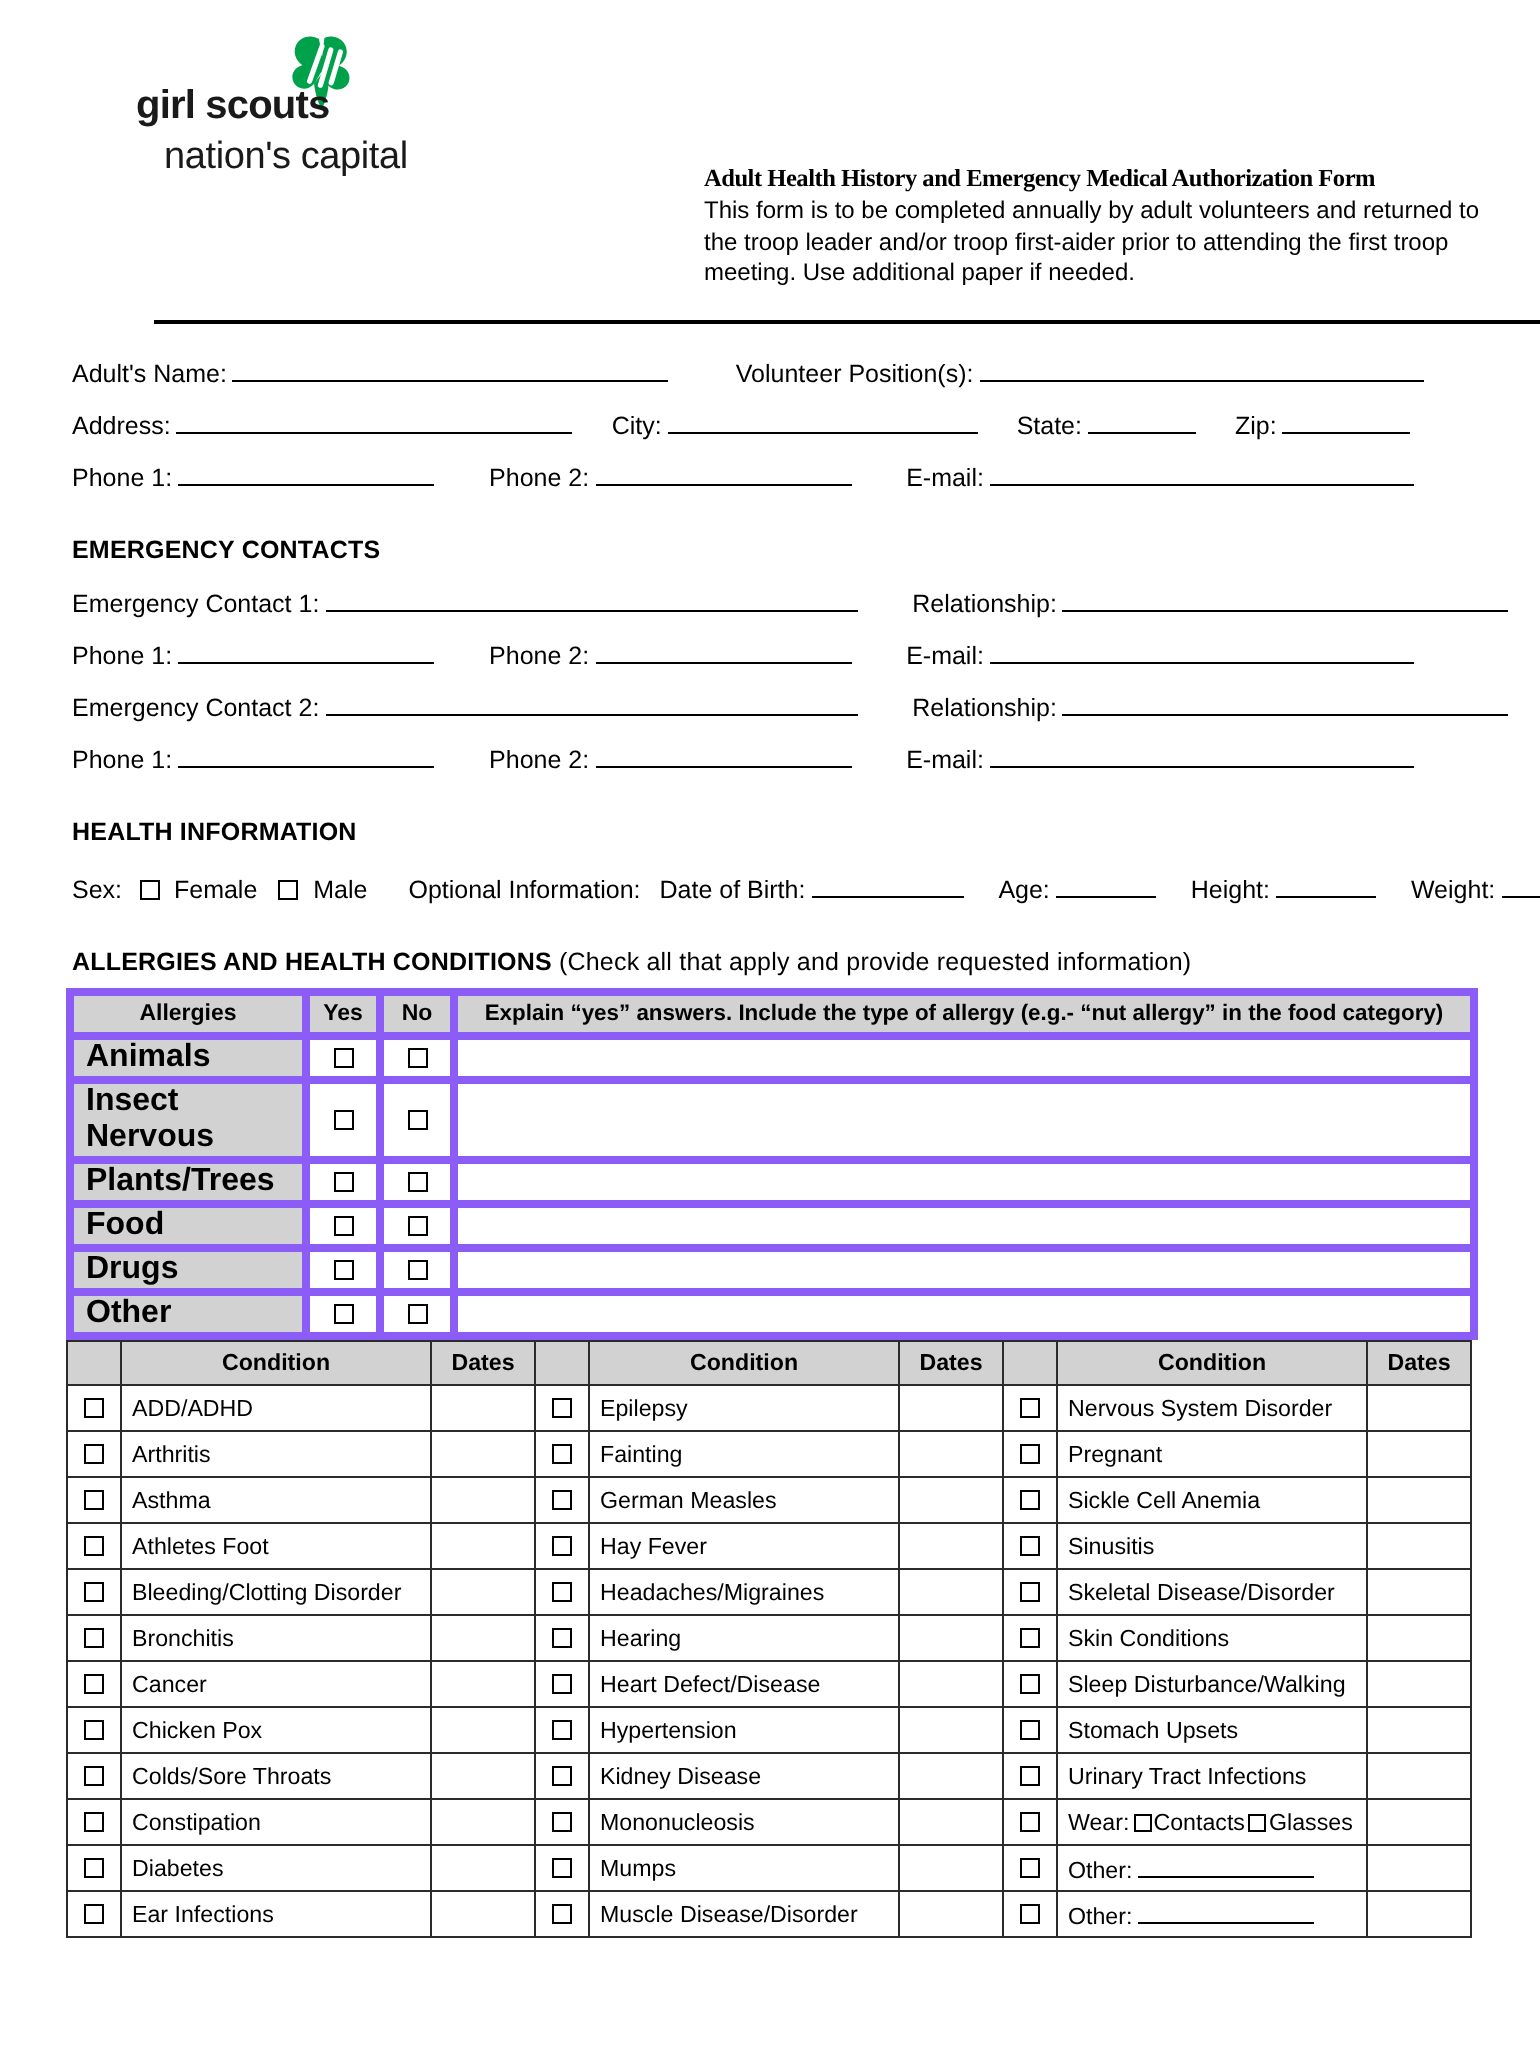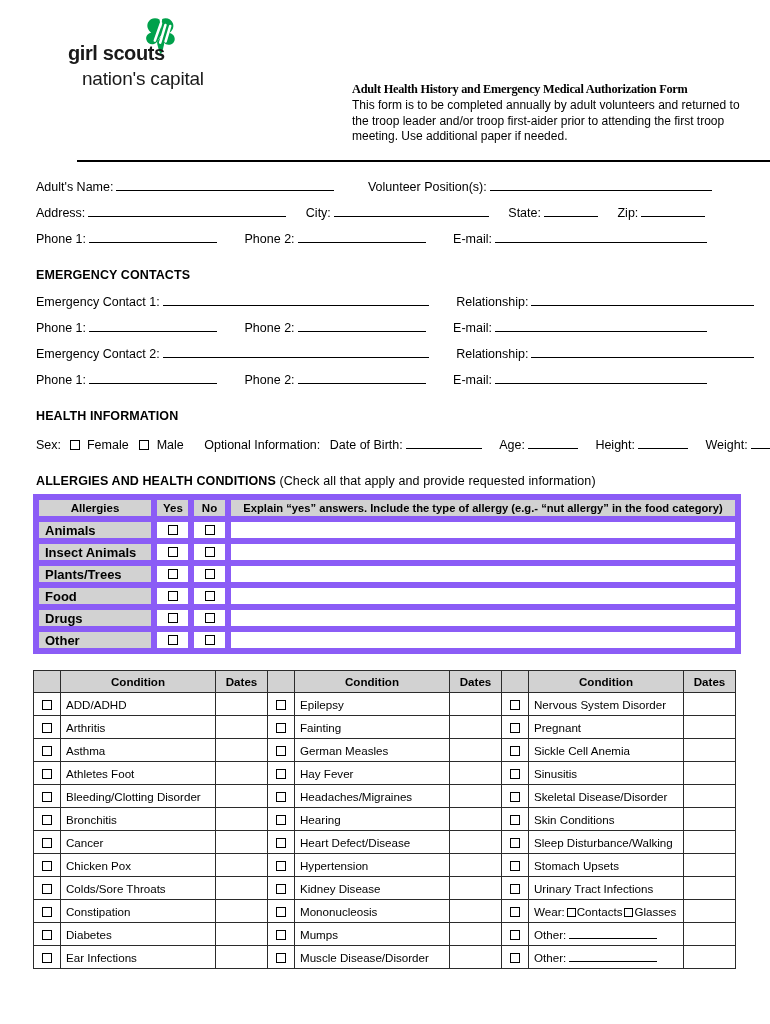--- a/index.html
+++ b/index.html
@@ -143,39 +143,39 @@
     font-size: 12px;
     table-layout: fixed;
   }
   .allergy-table {
     position: absolute;
     left: 33px;
     top: 494px;
     width: 702px;
   }
   .allergy-table td, .allergy-table th {
-    border: 6px solid #8b5cf6;
+    border: 4px solid #8b5cf6;
     height: 22px;
     padding: 0 6px;
     box-sizing: border-box;
   }
   .allergy-table th {
     background: #d2d2d2;
     font-size: 11.5px;
     font-weight: bold;
     text-align: center;
   }
   .allergy-table th.explain {
     text-align: center;
     font-size: 11.2px;
   }
   .allergy-table td.name {
     background: #d2d2d2;
     font-weight: bold;
-    font-size: 13px;
+    font-size: 16px;
     text-align: left;
   }
   .allergy-table td.ck {
     text-align: center;
   }
   .allergy-table td.blank {
     background: #ffffff;
   }
 
   .cond-table {
@@ -396,21 +396,21 @@
       </tr>
     </thead>
     <tbody id="allergy-body">
         <tr>
           <td class="name">Animals</td>
           <td class="ck"><span class="cbx"></span></td>
           <td class="ck"><span class="cbx"></span></td>
           <td class="blank"></td>
         </tr>
         <tr>
-          <td class="name">Insect Animals</td>
+          <td class="name">Insect Nervous</td>
           <td class="ck"><span class="cbx"></span></td>
           <td class="ck"><span class="cbx"></span></td>
           <td class="blank"></td>
         </tr>
         <tr>
           <td class="name">Plants/Trees</td>
           <td class="ck"><span class="cbx"></span></td>
           <td class="ck"><span class="cbx"></span></td>
           <td class="blank"></td>
         </tr>

